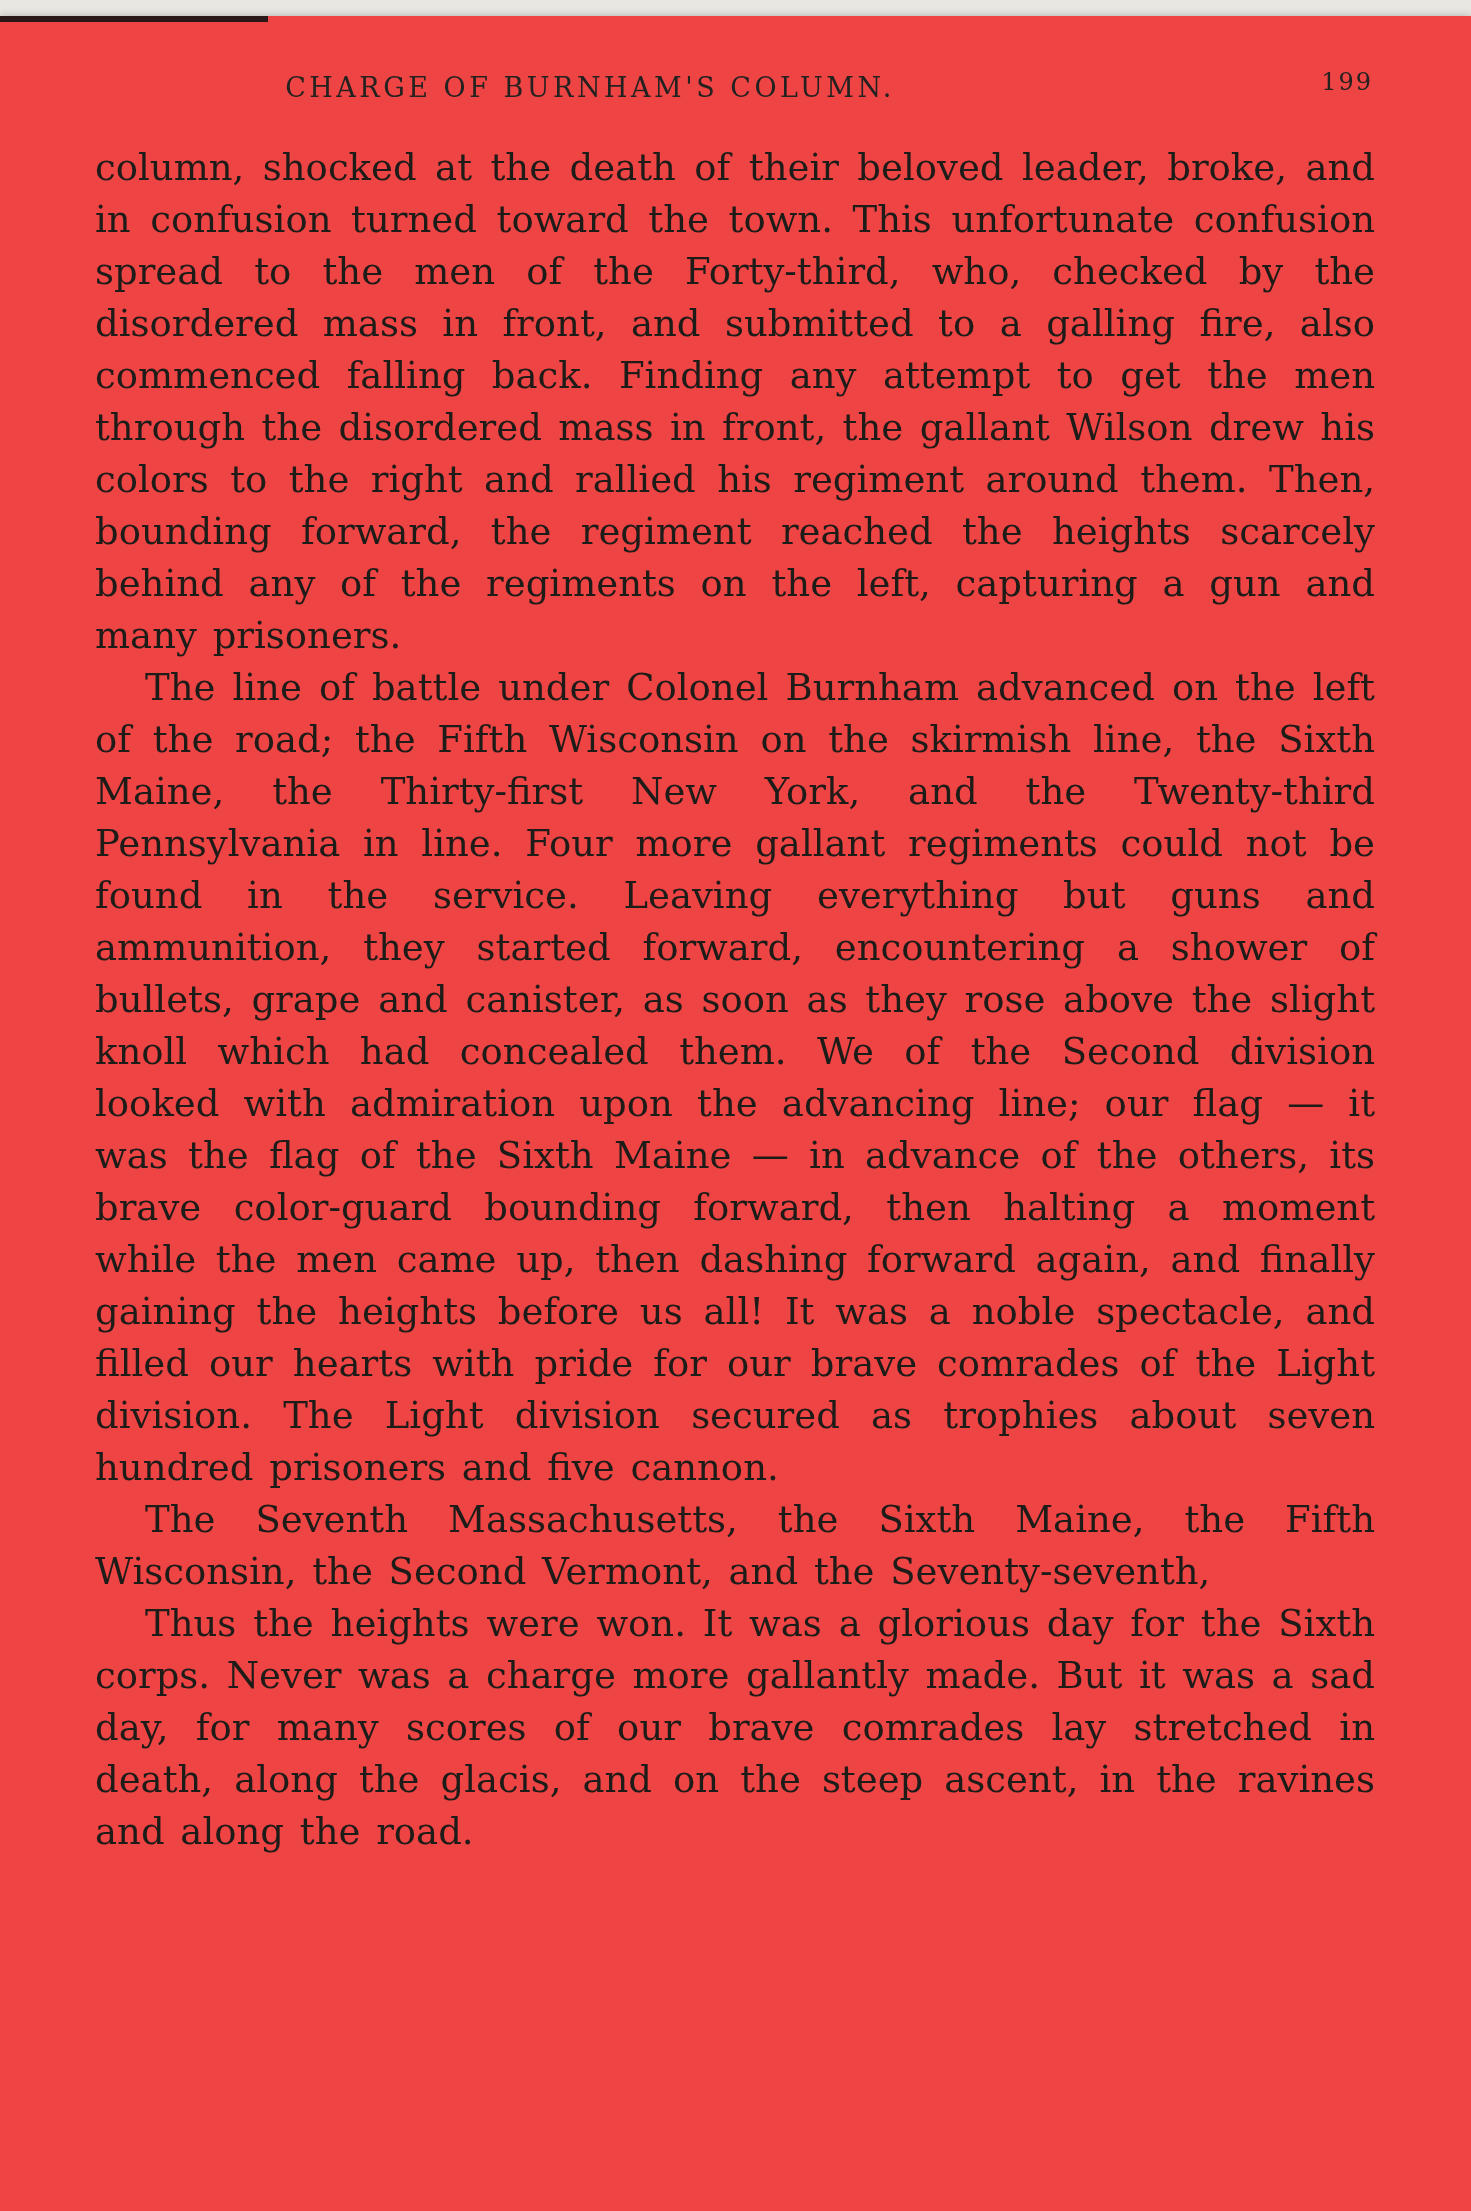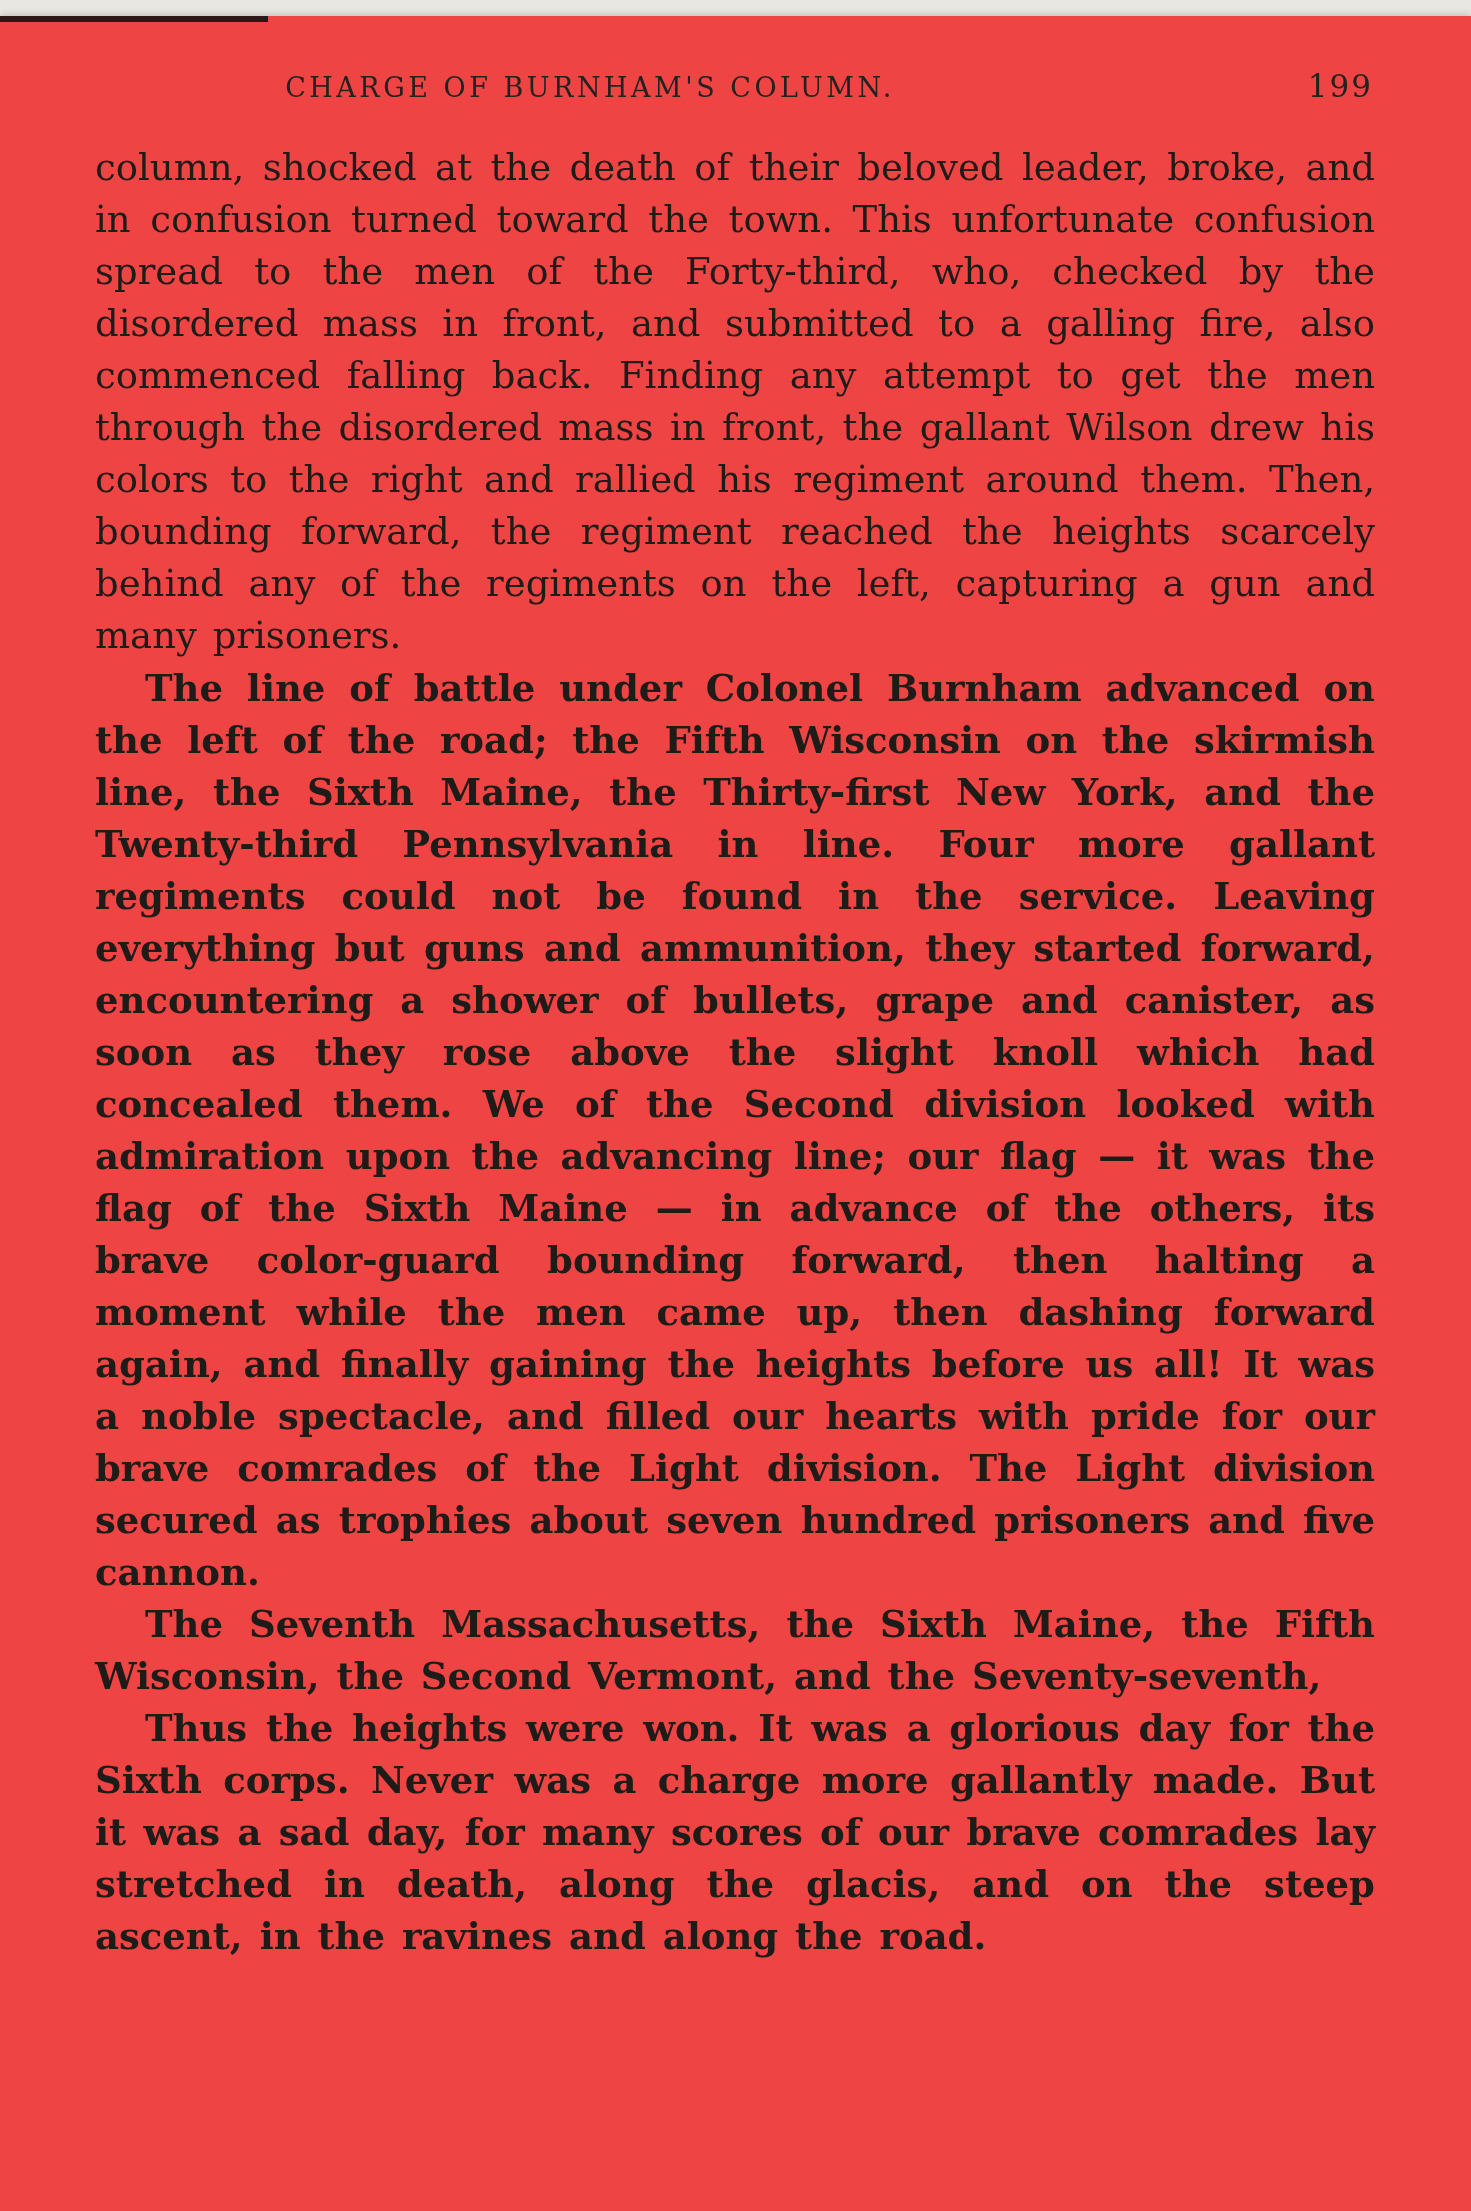--- a/index.html
+++ b/index.html
@@ -43,38 +43,37 @@
   }
   .head-title {
     display: block;
     text-align: center;
     margin-right: 290px;
   }
   .folio {
     position: absolute;
     right: 2px;
     top: -4px;
-    font-size: 31px;
+    font-size: 24px;
     letter-spacing: 2px;
   }
   .body-text {
     margin-top: 26px;
     font-size: 37px;
     line-height: 52px;
     text-align: justify;
     word-spacing: 4px;
     color: #1e1c19;
   }
   .para {
     margin: 0;
     padding: 0;
   }
   .para.indent {
     text-indent: 50px;
-    font-weight: bold;
   }
 </style>
 </head>
 <body>
 
 <div class="page">
   <div class="scan-mark"></div>
   <div class="type-area">
     <div class="running-head">
       <span class="head-title">CHARGE OF BURNHAM'S COLUMN.</span>

